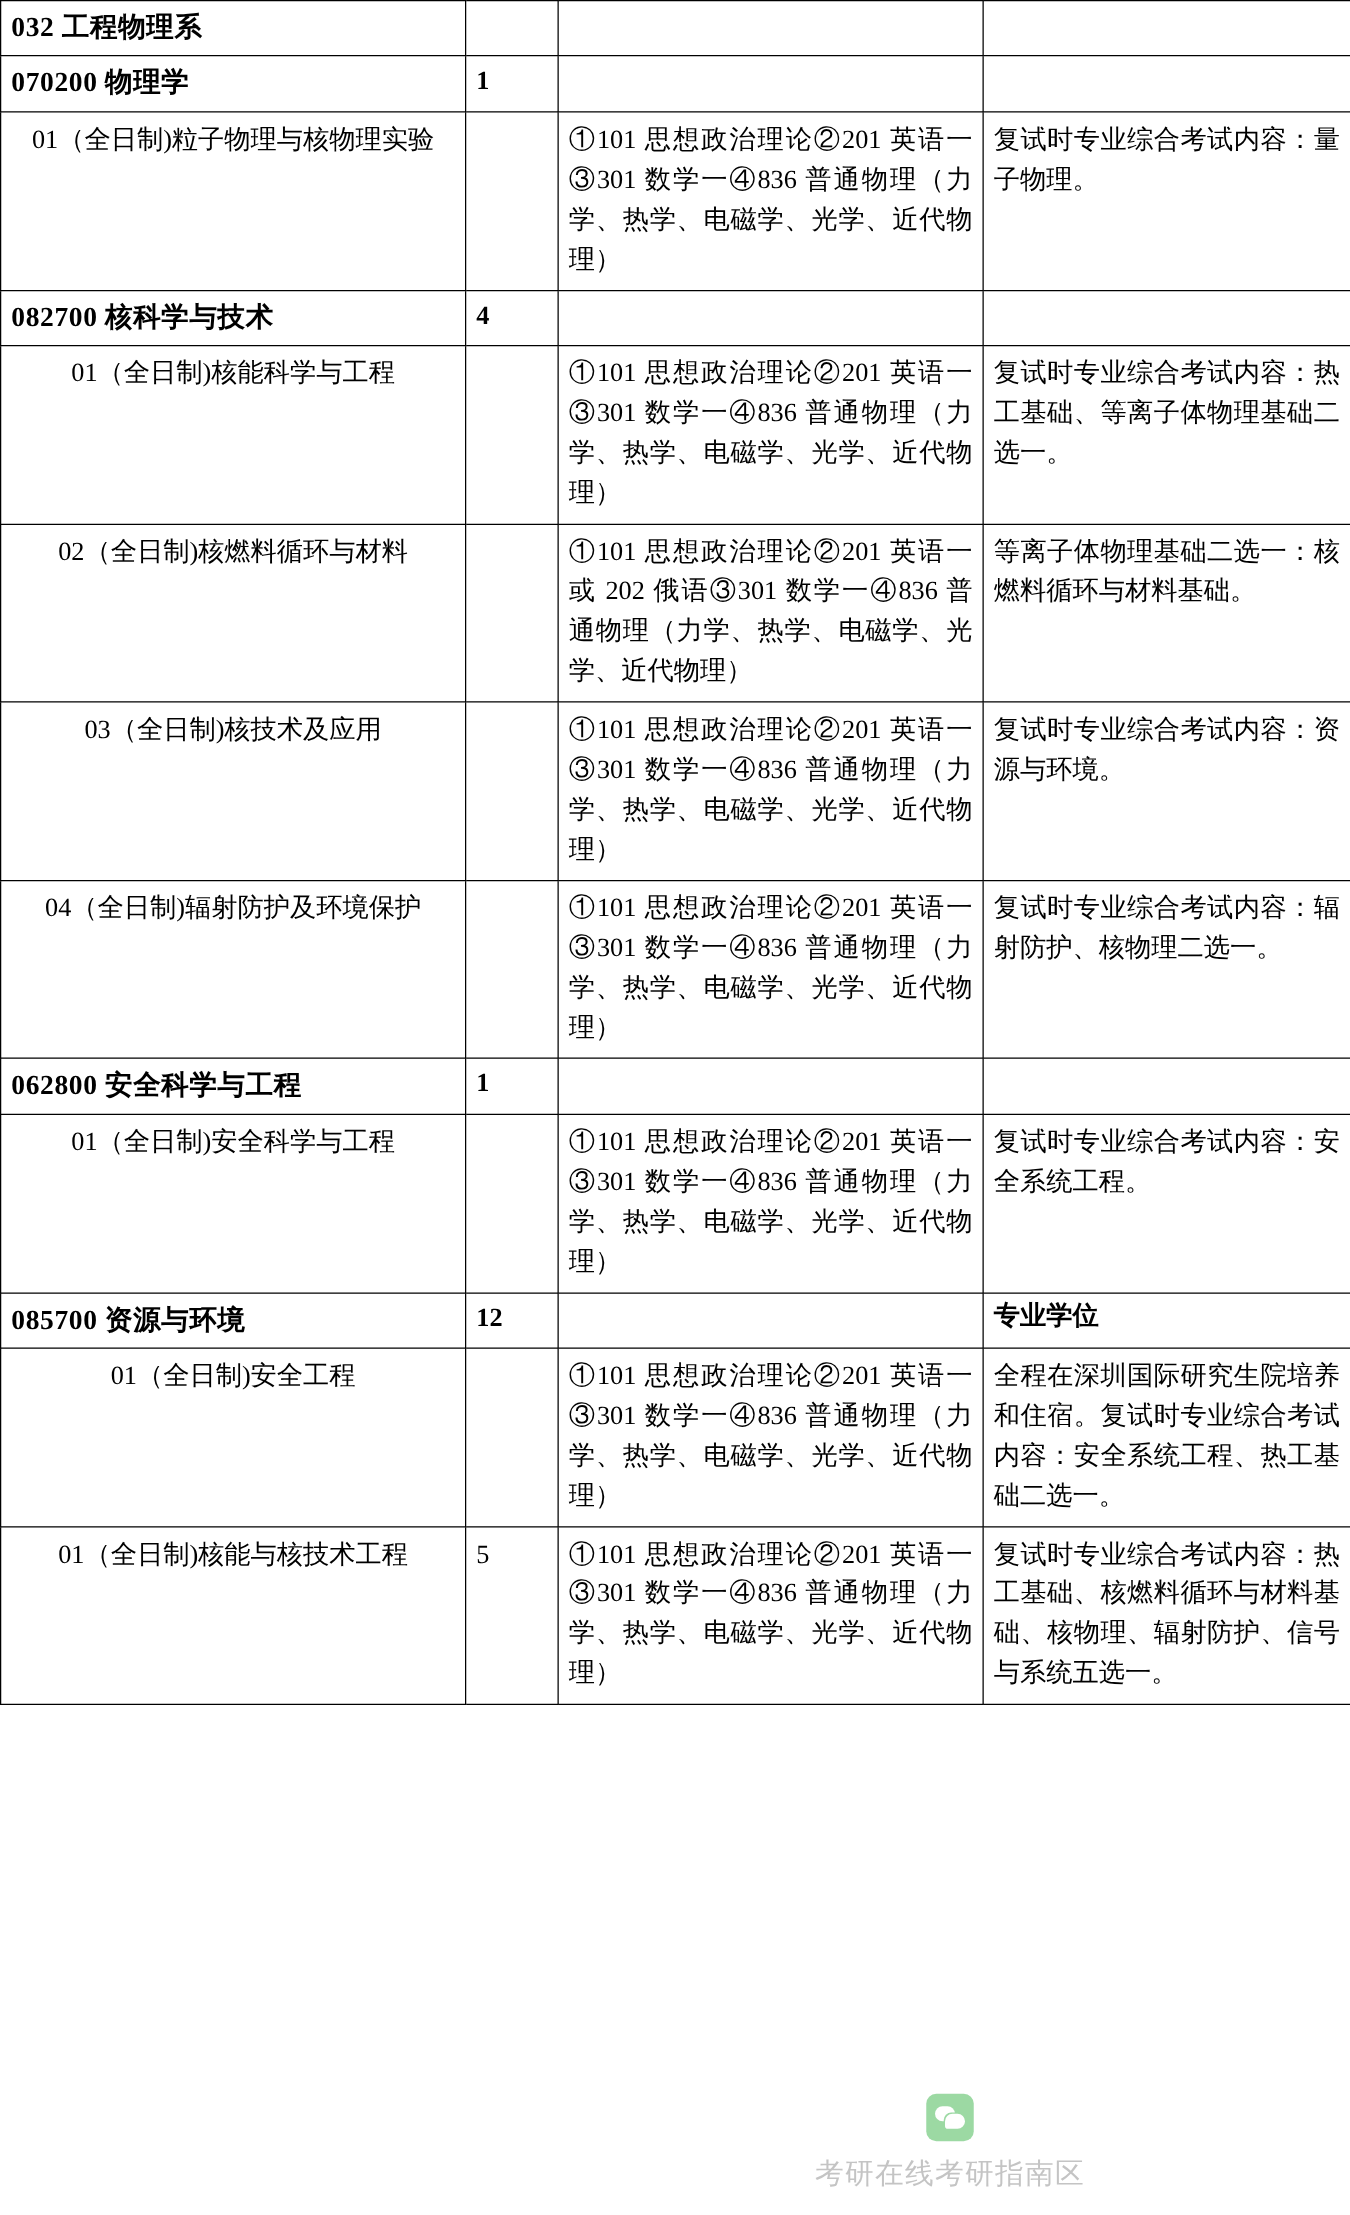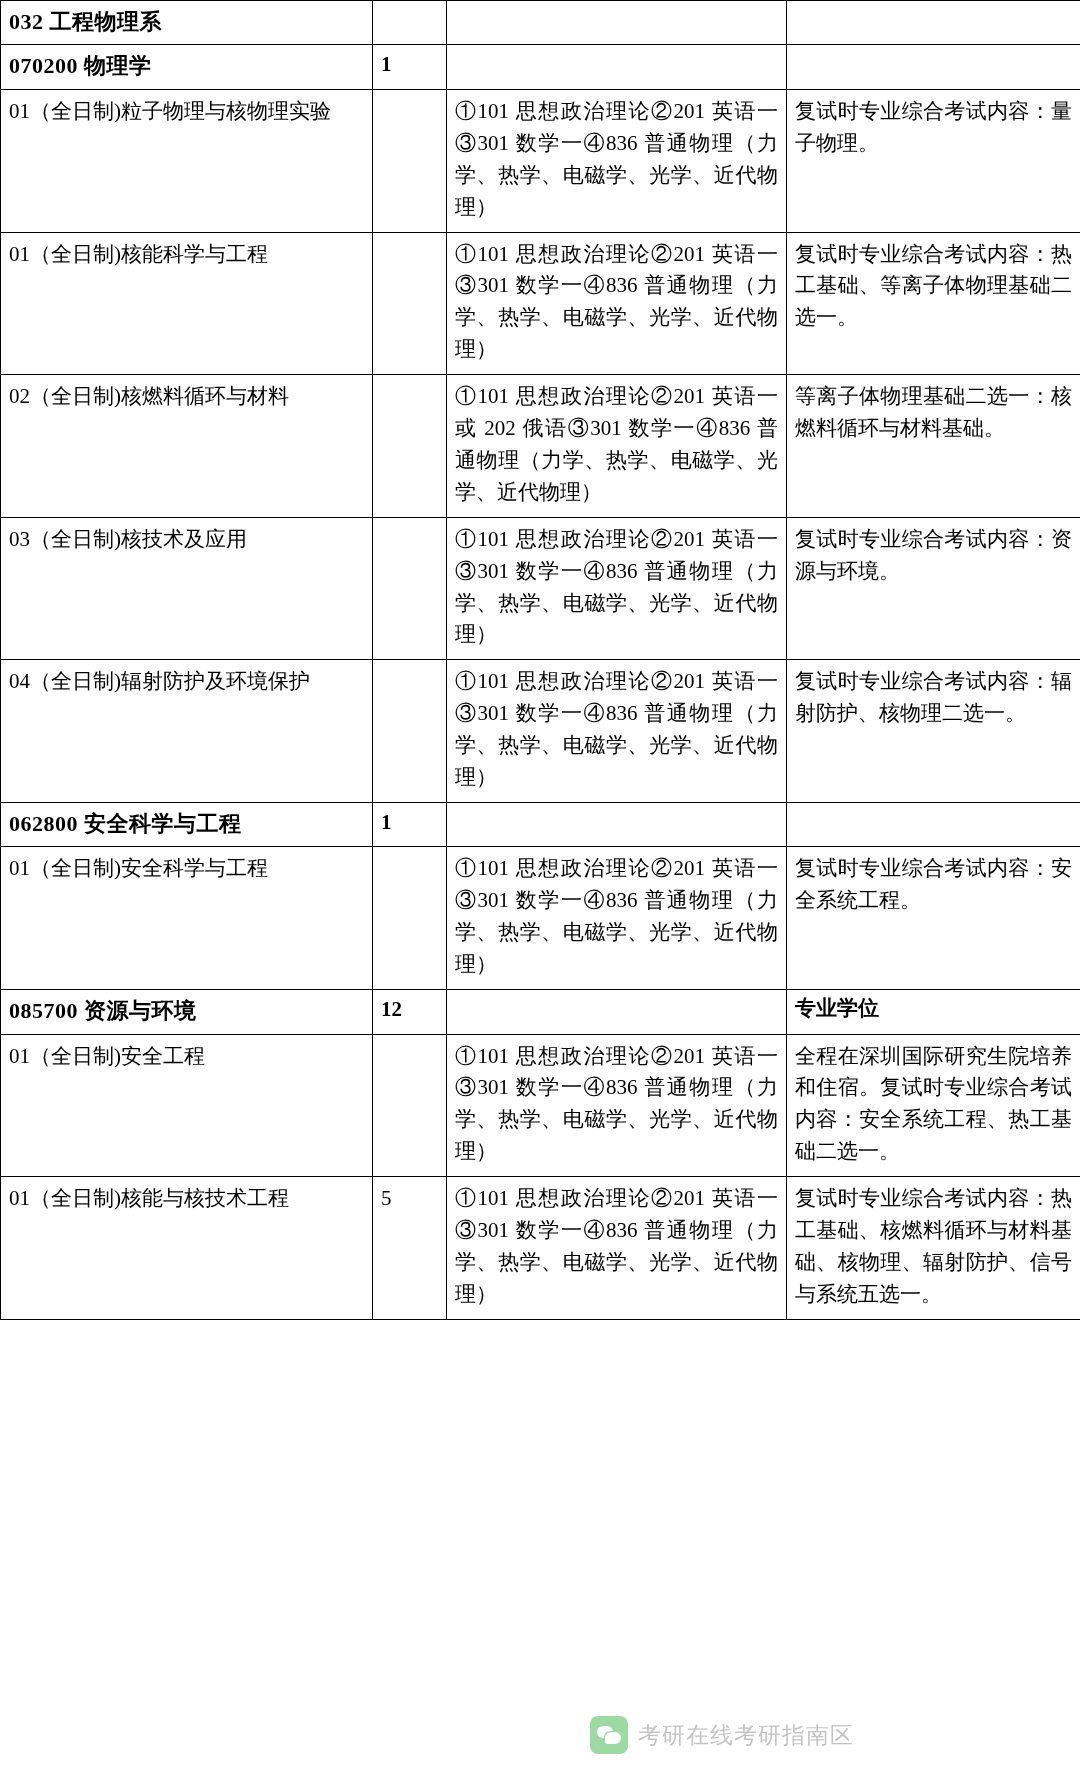--- a/index.html
+++ b/index.html
@@ -60,33 +60,35 @@
     line-height: 1.55;
   }
   td.note {
     text-align: justify;
     text-justify: inter-ideograph;
     font-size: 20px;
     line-height: 1.55;
   }
   td.dir {
     font-size: 21px;
+    text-align: center;
   }
   .bold { font-weight: bold; font-family: Liberation Mono, monospace; }
 
   
   .watermark {
     position: absolute;
-    right: 30px;
+    right: 16px;
     bottom: 18px;
     display: flex;
     align-items: center;
     gap: 10px;
     opacity: 0.5;
     pointer-events: none;
+    flex-direction: column;
   }
   .watermark .wm-logo {
     width: 38px;
     height: 38px;
     border-radius: 8px;
     background: #3bb44a;
     position: relative;
     flex: none;
   }
   .watermark .wm-logo::before {
@@ -146,20 +148,26 @@
         <td class="note"></td>
       </tr>
 
       <tr>
         <td class="dir">01（全日制)粒子物理与核物理实验</td>
         <td class="num"></td>
         <td class="subj">①101 思想政治理论②201 英语一③301 数学一④836 普通物理（力学、热学、电磁学、光学、近代物理）</td>
         <td class="note">复试时专业综合考试内容：量子物理。</td>
       </tr>
 
+      <tr class="head-row">
+        <td class="name">082700  核科学与技术</td>
+        <td class="num">4</td>
+        <td class="subj"></td>
+        <td class="note"></td>
+      </tr>
 
       <tr>
         <td class="dir">01（全日制)核能科学与工程</td>
         <td class="num"></td>
         <td class="subj">①101 思想政治理论②201 英语一③301 数学一④836 普通物理（力学、热学、电磁学、光学、近代物理）</td>
         <td class="note">复试时专业综合考试内容：热工基础、等离子体物理基础二选一。</td>
       </tr>
 
       <tr>
         <td class="dir">02（全日制)核燃料循环与材料</td>

